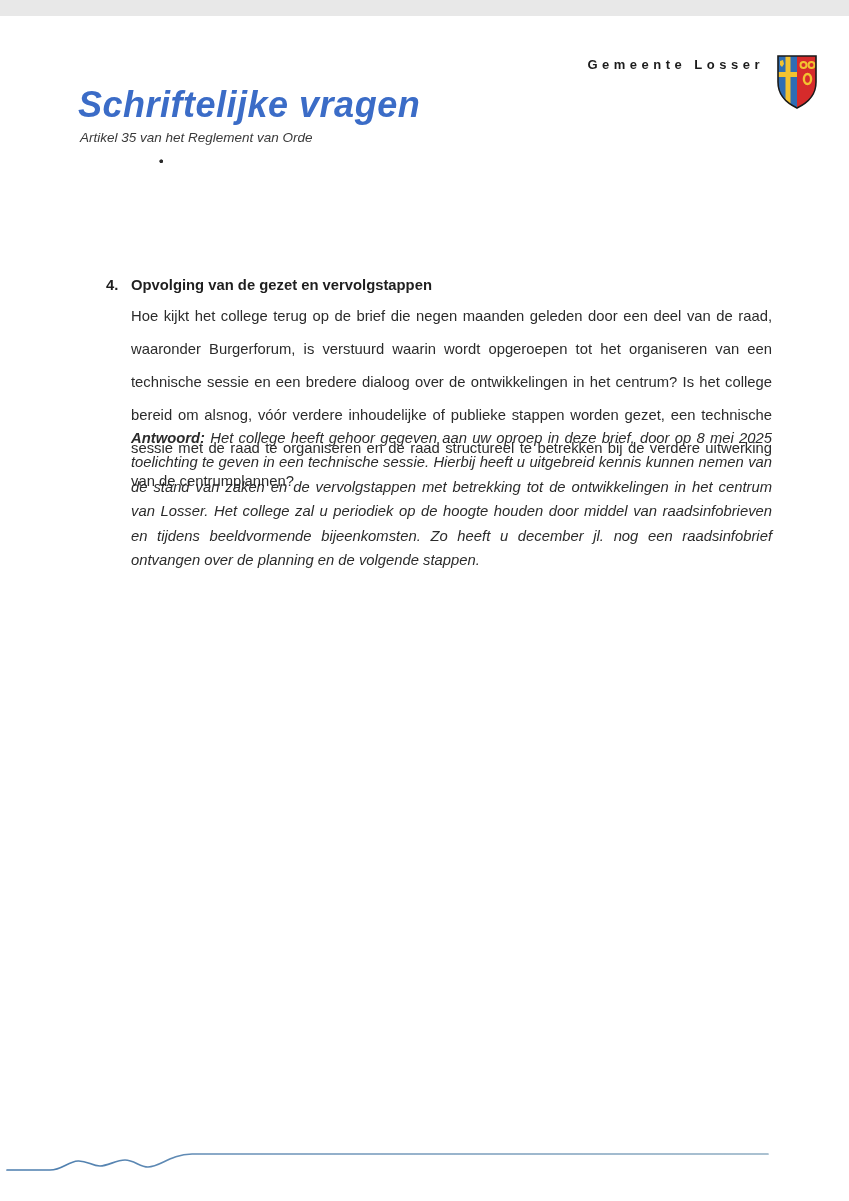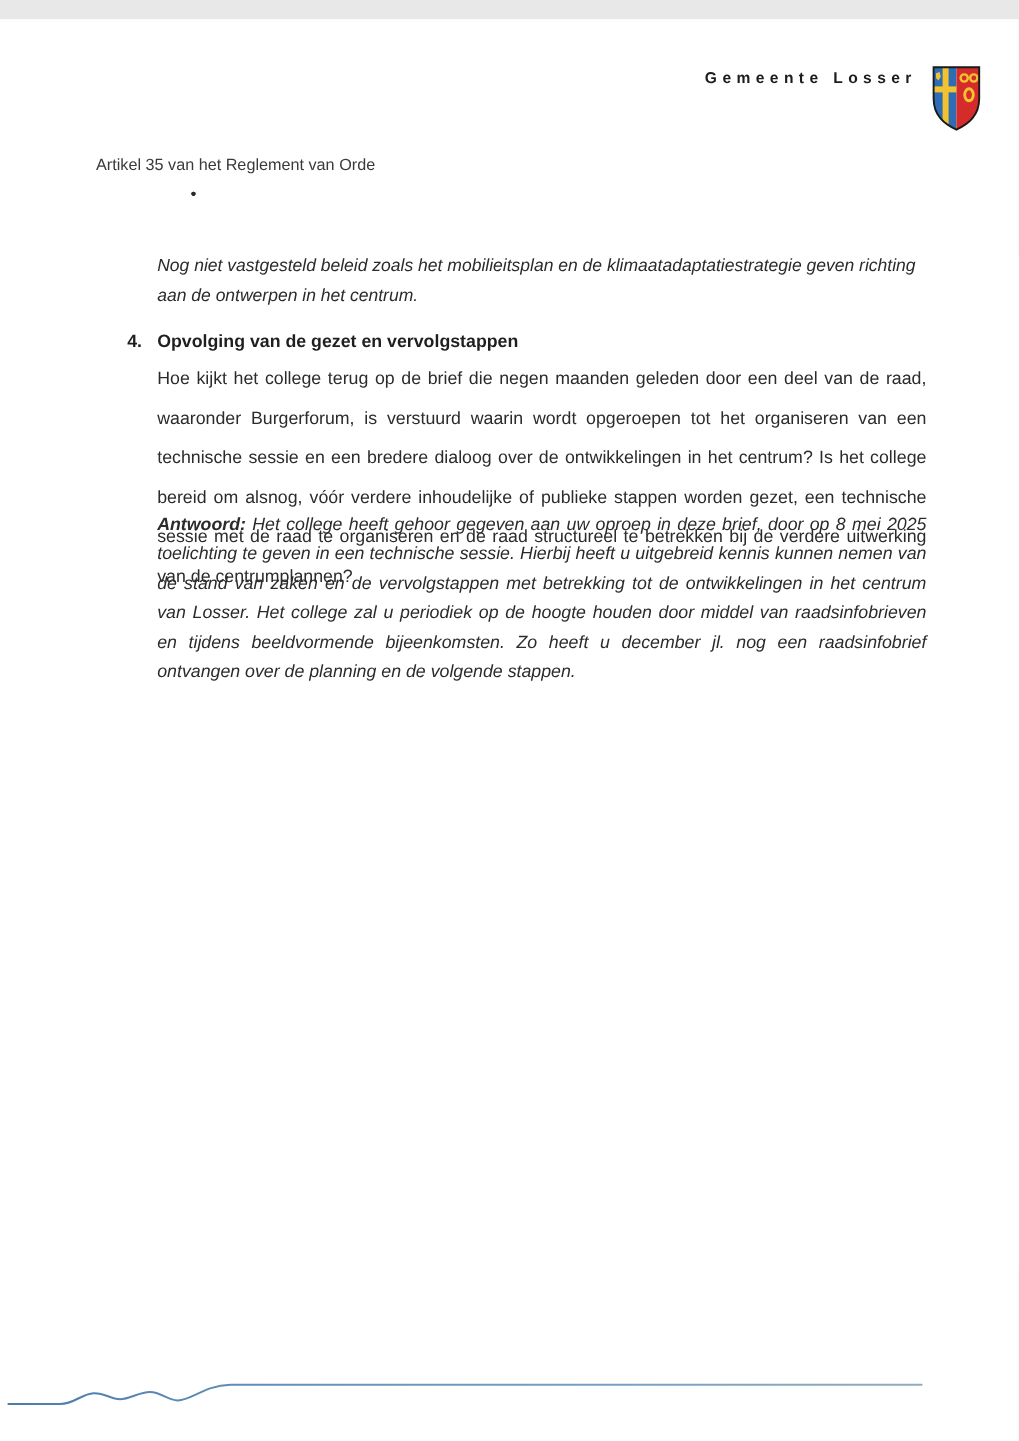--- a/index.html
+++ b/index.html
@@ -48,20 +48,21 @@
     font-style: italic;
     color: #3b6cc7;
     letter-spacing: 0.5px;
     white-space: nowrap;
   }
   .page-subtitle {
     position: absolute;
     left: 80px;
     top: 114px;
     font-size: 13.5px;
+    font-style: italic;
     color: #3a3a3a;
     white-space: nowrap;
     text-align: center;
   }
 
   
   .bullet-list {
     position: absolute;
     left: 143px;
     top: 134px;
@@ -176,32 +177,32 @@
         <path d="M4,7 l3,-1 1,4 -2,3 -2,-2 Z" fill="#f2c230"></path>
 
         <circle cx="27.5" cy="11" r="3" fill="none" stroke="#f2c230" stroke-width="2"></circle>
         <circle cx="35.5" cy="11" r="3" fill="none" stroke="#f2c230" stroke-width="2"></circle>
         <ellipse cx="31.5" cy="25" rx="3.6" ry="5" fill="none" stroke="#f2c230" stroke-width="2.4"></ellipse>
       </g>
       <path d="M2,2 H40 V28 C40,42 31.5,49 21,54 C10.5,49 2,42 2,28 Z" fill="none" stroke="#1a1a1a" stroke-width="1.6"></path>
     </svg>
   </div>
 
+  <h1 class="page-title">Schriftelijke vragen</h1>
   <div class="page-subtitle">Artikel 35 van het Reglement van Orde</div>
 
   <ul class="bullet-list">
     <li>
       <span class="bullet-dot">•</span>
     </li>
     <li>
       <span class="bullet-dot">•</span>
     </li>
   </ul>
 
-  <div class="intro-paragraph">Nog niet vastgesteld beleid zoals het mobilieitsplan en de klimaatadaptatiestrategie geven richting aan de ontwerpen in het centrum.</div>
 
   <div class="question-number">4.</div>
   <h2 class="question-heading">Opvolging van de gezet en vervolgstappen</h2>
   <div class="question-body">Hoe kijkt het college terug op de brief die negen maanden geleden door een deel van de raad, waaronder Burgerforum, is verstuurd waarin wordt opgeroepen tot het organiseren van een technische sessie en een bredere dialoog over de ontwikkelingen in het centrum? Is het college bereid om alsnog, vóór verdere inhoudelijke of publieke stappen worden gezet, een technische sessie met de raad te organiseren en de raad structureel te betrekken bij de verdere uitwerking van de centrumplannen?</div>
 
   <div class="answer-paragraph">
     <span class="answer-label">Antwoord:</span><span> Het college heeft gehoor gegeven aan uw oproep in deze brief, door op 8 mei 2025 toelichting te geven in een technische sessie. Hierbij heeft u uitgebreid kennis kunnen nemen van de stand van zaken en de vervolgstappen met betrekking tot de ontwikkelingen in het centrum van Losser. Het college zal u periodiek op de hoogte houden door middel van raadsinfobrieven en tijdens beeldvormende bijeenkomsten. Zo heeft u december jl. nog een raadsinfobrief ontvangen over de planning en de volgende stappen.</span>
   </div>
 
   <svg class="footer-wave" width="849" height="42" viewBox="0 0 849 42">

